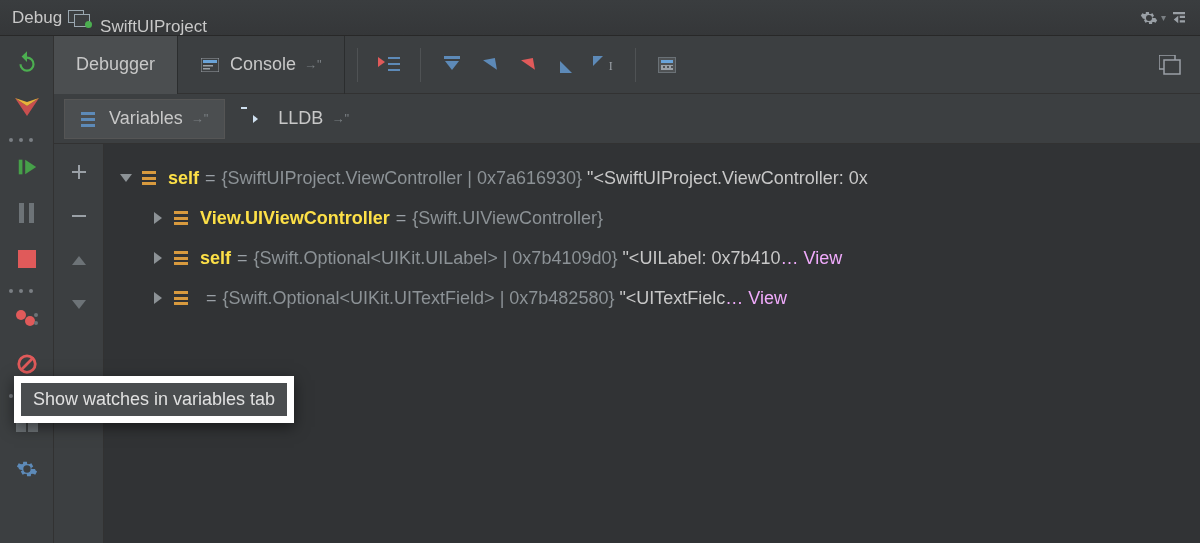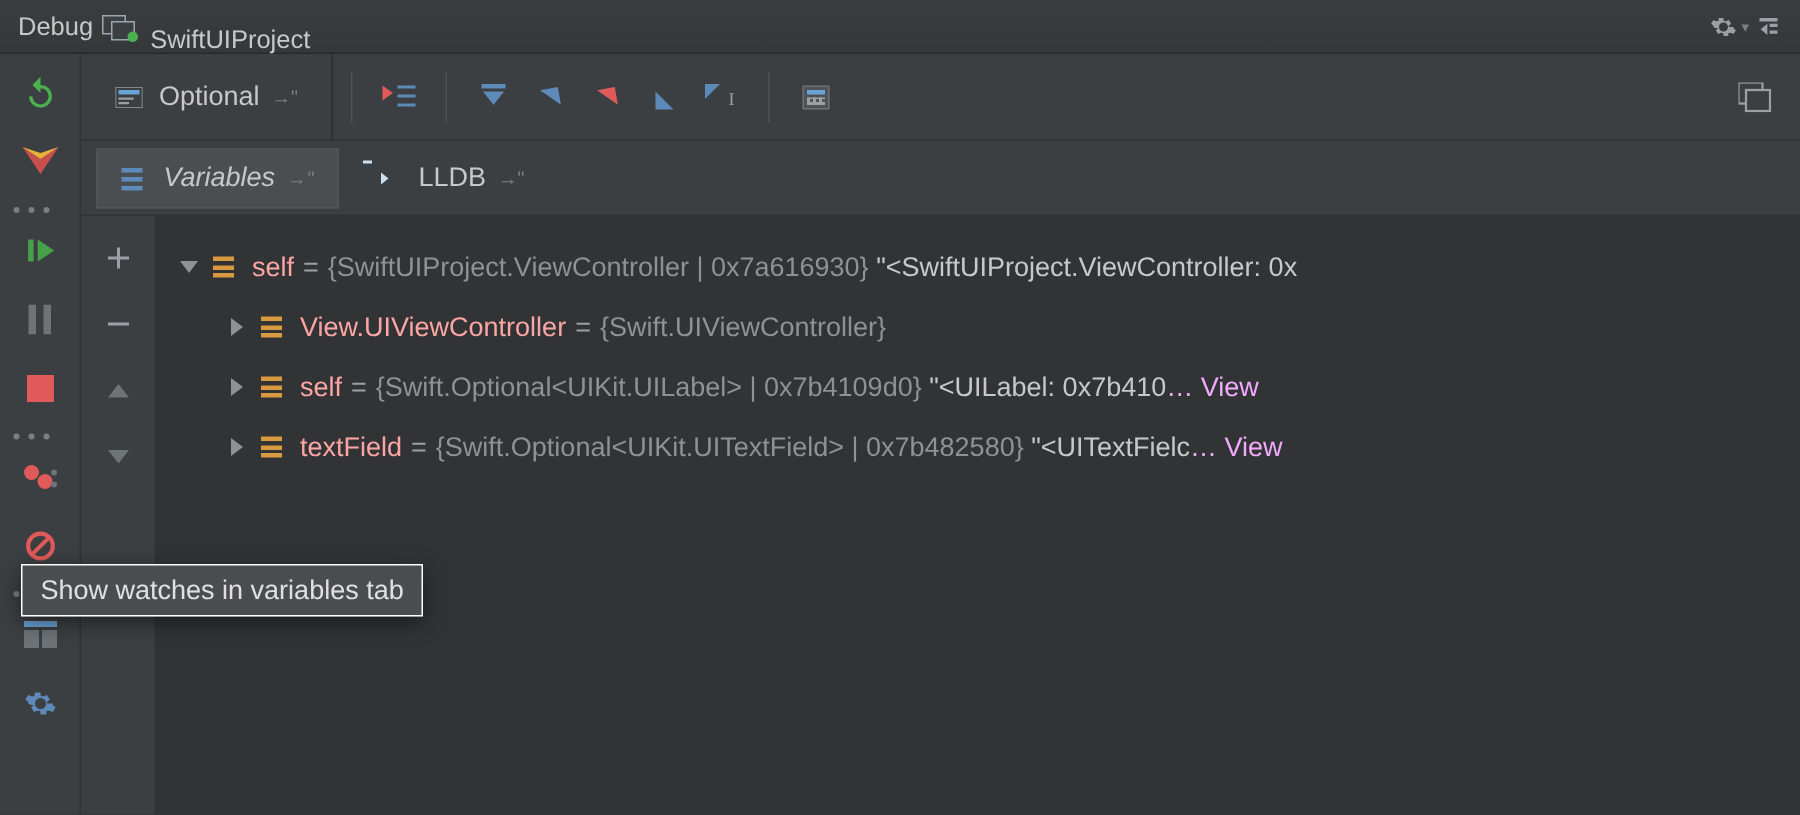--- a/index.html
+++ b/index.html
@@ -106,21 +106,21 @@
   .subtabs {
     position: absolute; left: 54px; top: 94px; right: 0; height: 50px;
     background: #3c3f41; display: flex; align-items: center; padding-left: 10px;
     border-bottom: 1px solid #323232;
   }
   .subtab {
     height: 40px; padding: 0 16px; margin-right: 8px;
     display: flex; align-items: center; font-size: 18px; color: #c8c8c8;
     border: 1px solid transparent;
   }
-  .subtab.active { background: #4b4e50; border-color: #555; font-style: italic; }
+  .subtab.active { background: #4b4e50; border-color: #555; }
   .subtab .sicon { width: 18px; height: 14px; margin-right: 10px; }
   .subtab .pin { font-size: 13px; color: #7a7f83; margin-left: 8px; }
   .vars-bars { display:flex; flex-direction:column; gap:3px; }
   .vars-bars span{ width:14px; height:3px; background:#5d8ab8; }
   .lldb-ico { width:18px; height:14px; background:#4a6fa5; position:relative; }
   .lldb-ico::before{content:"";position:absolute;left:3px;top:3px;width:0;height:0;border-top:4px solid transparent;border-bottom:4px solid transparent;border-left:5px solid #cfe0ef;}
   .lldb-ico::after{content:"";position:absolute;right:3px;bottom:3px;width:6px;height:2px;background:#cfe0ef;}
 
   
   .vars-pane {
@@ -147,33 +147,33 @@
   .tree {
     flex: 1; padding: 14px 0 0 6px; font-size: 18px; line-height: 40px;
     font-family: -apple-system, BlinkMacSystemFont, Arial, sans-serif;
     white-space: nowrap; overflow: hidden;
   }
   .row { display:flex; align-items:center; height:40px; }
   .disc { width:0;height:0;border-top:6px solid transparent;border-bottom:6px solid transparent;border-left:8px solid #8c9296; margin-right:8px;}
   .disc.open { transform: rotate(90deg); }
   .struct-ico { width:16px; height:14px; margin:0 10px 0 4px; display:flex; flex-direction:column; justify-content:space-between;}
   .struct-ico span{height:3px;width:14px;background:#d89a3e;}
-  .vname { color:#fca5a5; }
+  .vname { color:#fde047;font-weight:bold; }
   .veq { color:#9aa0a6; margin: 0 6px; }
   .vtype { color:#8c9296; }
   .vdesc { color:#c8c8c8; }
   .dim { color:#f0abfc; }
   .indent-1 { padding-left: 12px; }
   .indent-2 { padding-left: 44px; }
 
   
   .tooltip {
     position: absolute; left: 14px; top: 376px; z-index: 30;
     background: #4a4d4f; color: #e0e0e0; font-size: 18px;
-    border: 1px solid #ffffff; padding: 6px 12px;
+    border: 7px solid #ffffff; padding: 6px 12px;
     box-shadow: 0 4px 14px rgba(0,0,0,.5);
   }
 
   
   .resume-arrow svg, .stop-square svg, .mute-bp svg, .calc svg, .gear svg { display:block; }
 </style>
 </head>
 <body>
 
 <div class="title-bar">
@@ -268,30 +268,33 @@
       </svg>
   </div>
   <div class="rbtn">
     <svg width="22" height="22" viewBox="0 0 24 24" fill="#5d8ab8">
         <path d="M12 8a4 4 0 100 8 4 4 0 000-8zm9 4a7 7 0 01-.1 1.2l2.1 1.6-2 3.4-2.5-1a7 7 0 01-2 .1l-.4 2.7h-4l-.4-2.7a7 7 0 01-2-.1l-2.5 1-2-3.4 2.1-1.6A7 7 0 013 12a7 7 0 01.1-1.2L1 9.2l2-3.4 2.5 1a7 7 0 012-.1L7.9 4h4l.4 2.7a7 7 0 012 .1l2.5-1 2 3.4-2.1 1.6c.1.4.1.8.1 1.2z"></path>
       </svg>
   </div>
 </div>
 
 <div class="toolbar">
+  <div class="tab active">
+    <span>Debugger</span>
+  </div>
   <div class="tab">
     <span class="ticon">
       <svg width="18" height="14" viewBox="0 0 18 14">
           <rect width="18" height="14" fill="none" stroke="#9aa0a6"></rect>
           <rect x="2" y="2" width="14" height="3" fill="#6aa3d8"></rect>
           <rect x="2" y="7" width="10" height="1.5" fill="#9aa0a6"></rect>
           <rect x="2" y="10" width="7" height="1.5" fill="#9aa0a6"></rect>
         </svg>
     </span>
-    <span>Optional</span>
+    <span>Console</span>
     <span class="pin">→"</span>
   </div>
   <div class="tb-sep"></div>
   <div class="tb-btn">
     <div class="step-list">
         <span></span>
         <span></span>
         <span></span>
       </div>
   </div>
@@ -410,21 +413,20 @@
       <span class="vdesc">"&lt;UILabel: 0x7b410</span>
       <span class="dim">… View</span>
     </div>
     <div class="row indent-2">
       <span class="disc"></span>
       <span class="struct-ico">
           <span></span>
           <span></span>
           <span></span>
         </span>
-      <span class="vname">textField</span>
       <span class="veq">=</span>
       <span class="vtype">{Swift.Optional&lt;UIKit.UITextField&gt; | 0x7b482580}</span>
       <span>&nbsp;</span>
       <span class="vdesc">"&lt;UITextFielc</span>
       <span class="dim">… View</span>
     </div>
   </div>
 </div>
 
 <div class="tooltip">Show watches in variables tab</div>

